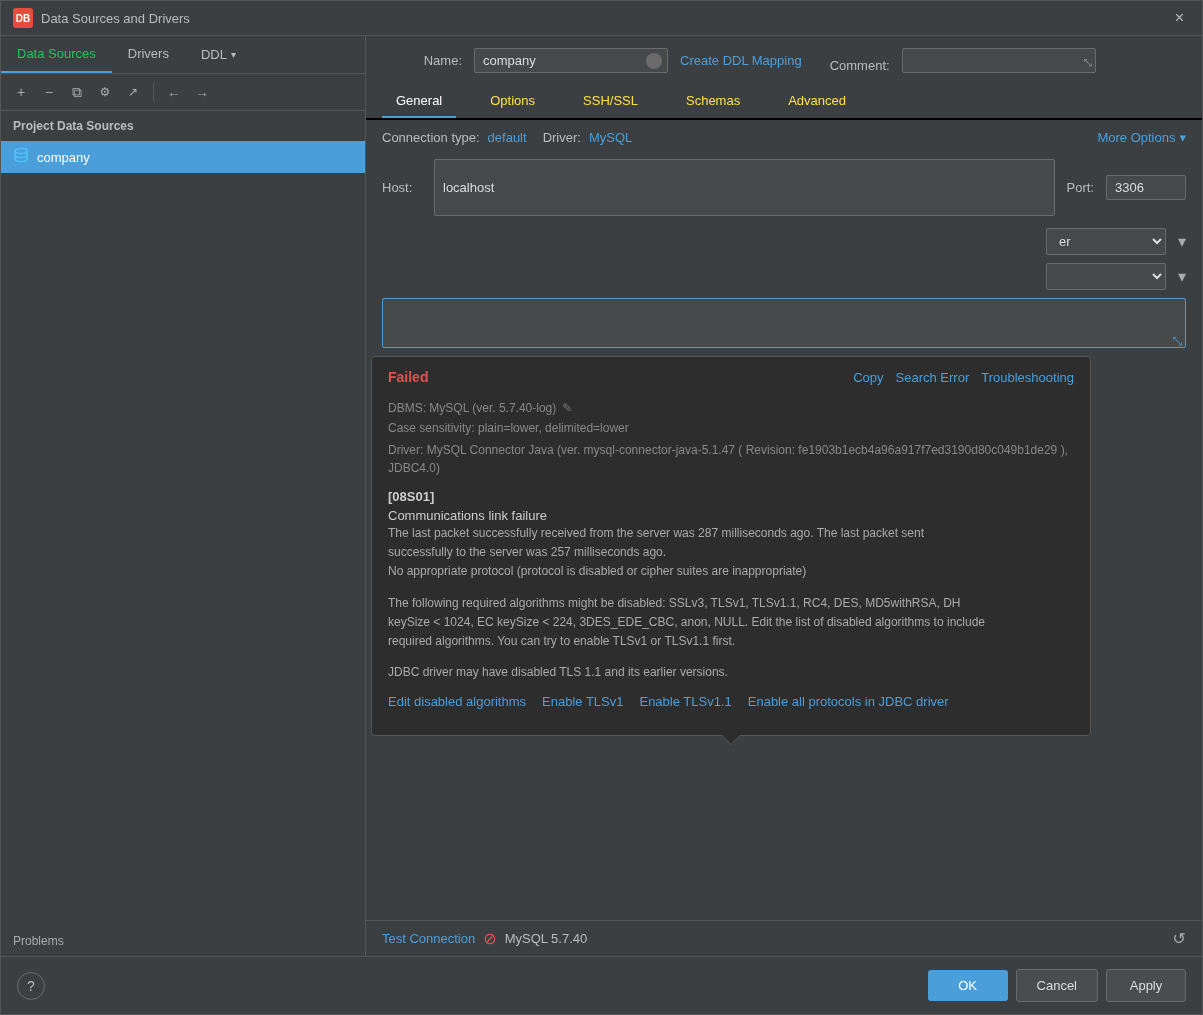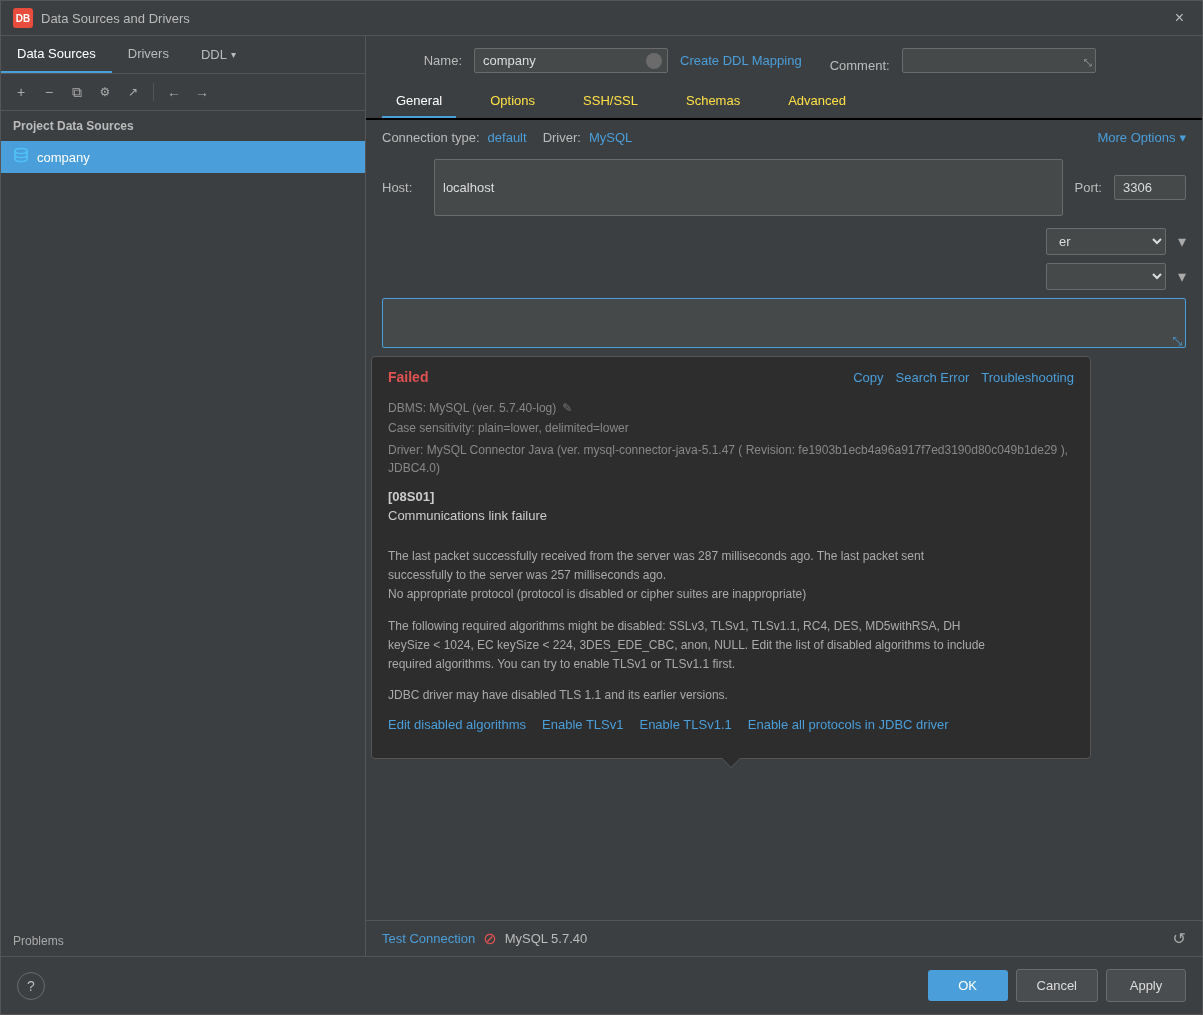--- a/index.html
+++ b/index.html
@@ -73,21 +73,21 @@
       border-bottom: 1px solid #555;
     }
     .tab-item {
       padding: 10px 16px;
       color: #bbb;
       font-size: 13px;
       cursor: pointer;
       border-bottom: 2px solid transparent;
     }
     .tab-item.active {
-      color: #ffffff;
+      color: #22c55e;
       border-bottom: 2px solid #4a9eda;
     }
     .ddl-tab {
       display: flex;
       align-items: center;
       gap: 4px;
       padding: 10px 16px;
       color: #bbb;
       font-size: 13px;
       cursor: pointer;
@@ -291,21 +291,21 @@
       background: #45494a;
       border: 1px solid #6b6b6b;
       color: #ddd;
       padding: 20px 8px;
       font-size: 13px;
       border-radius: 2px;
       outline: none;
     }
     .port-label { color: #bbb; font-size: 13px; }
     .port-input {
-      width: 72px;
+      width: 80px;
       background: #45494a;
       border: 1px solid #6b6b6b;
       color: #ddd;
       padding: 4px 8px;
       font-size: 13px;
       border-radius: 2px;
       outline: none;
     }
 
     
@@ -364,21 +364,21 @@
     }
     .error-code {
       color: #ccc;
       font-size: 13px;
       margin: 12px 0 4px;
       font-weight: 600;
     }
     .error-comm {
       color: #ccc;
       font-size: 13px;
-      margin-bottom: 24px;
+      margin-bottom: 1px;
     }
     .error-desc {
       color: #aaa;
       font-size: 12px;
       line-height: 1.6;
       margin-bottom: 12px;
     }
     .error-links {
       display: flex;
       gap: 16px;

